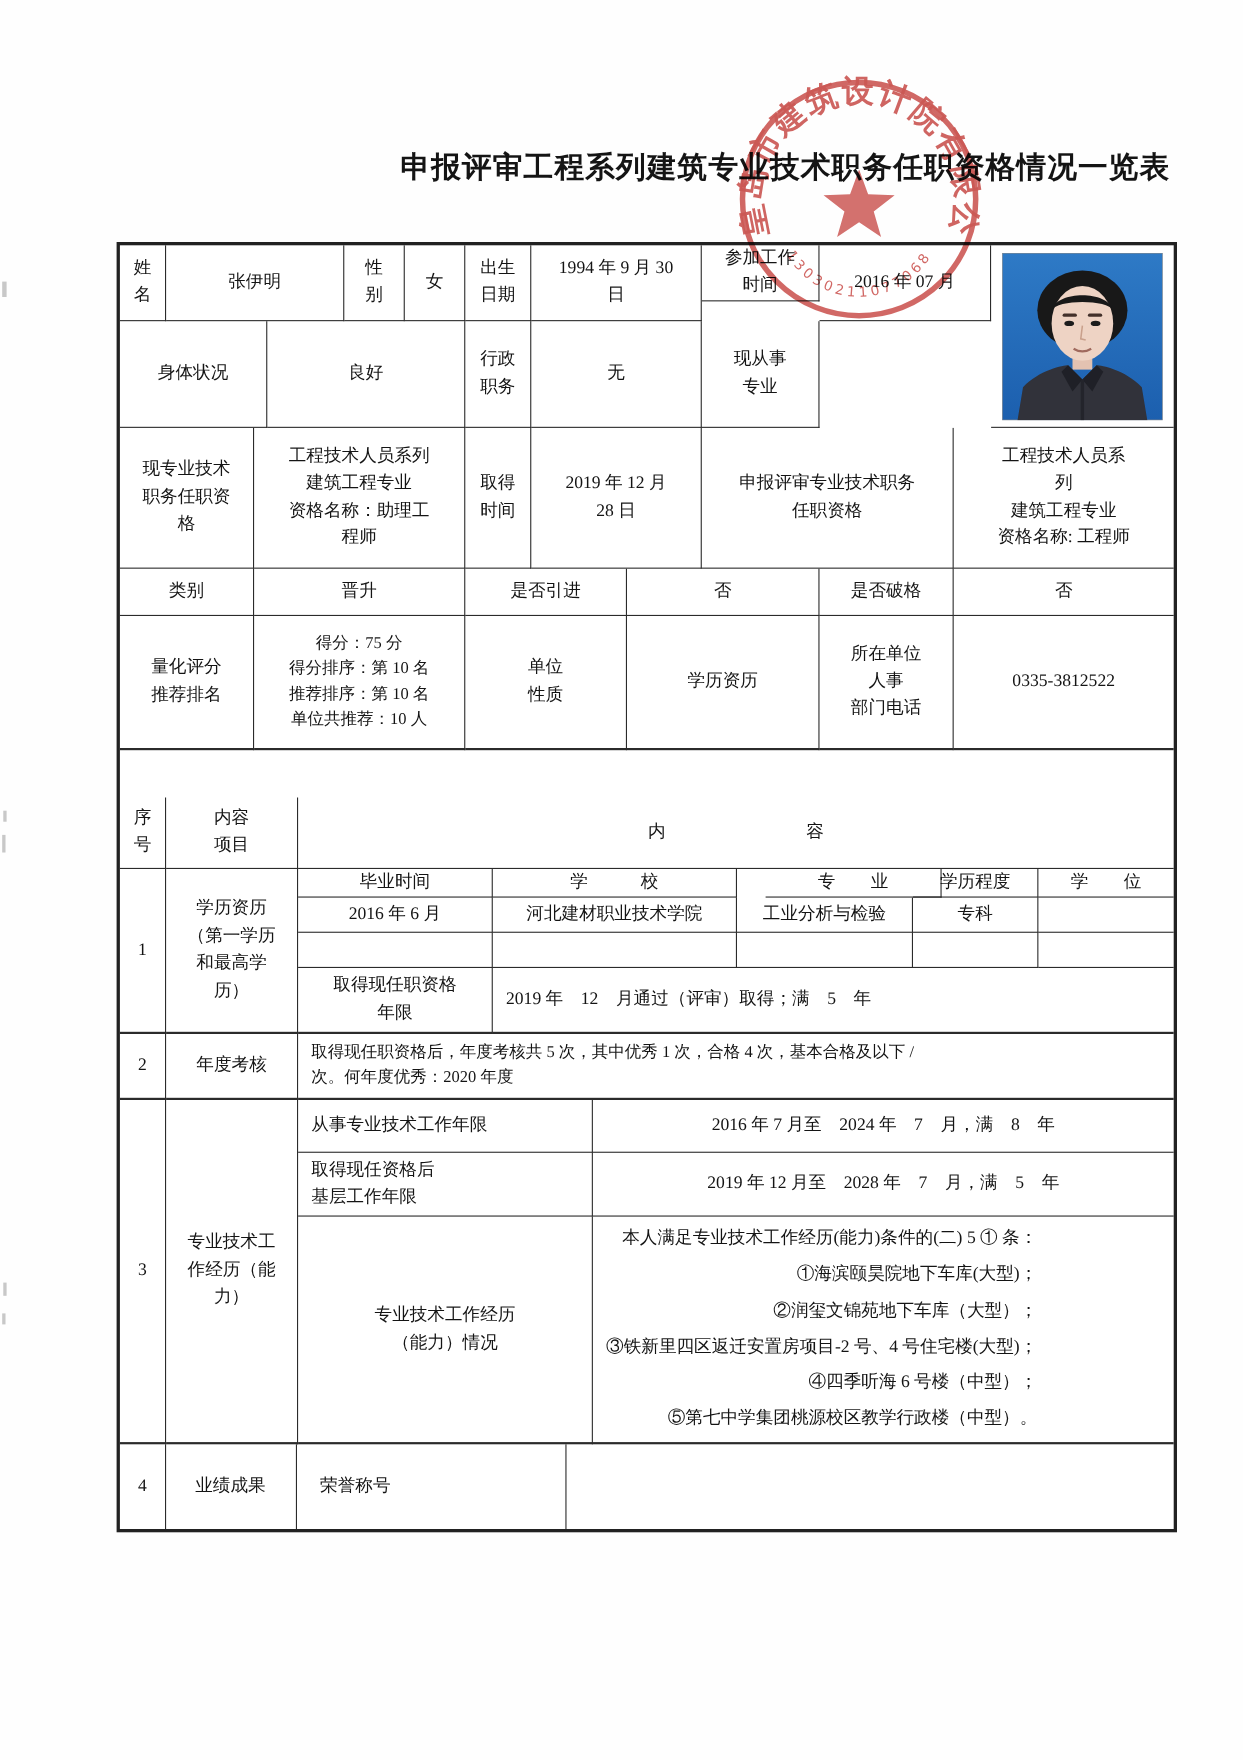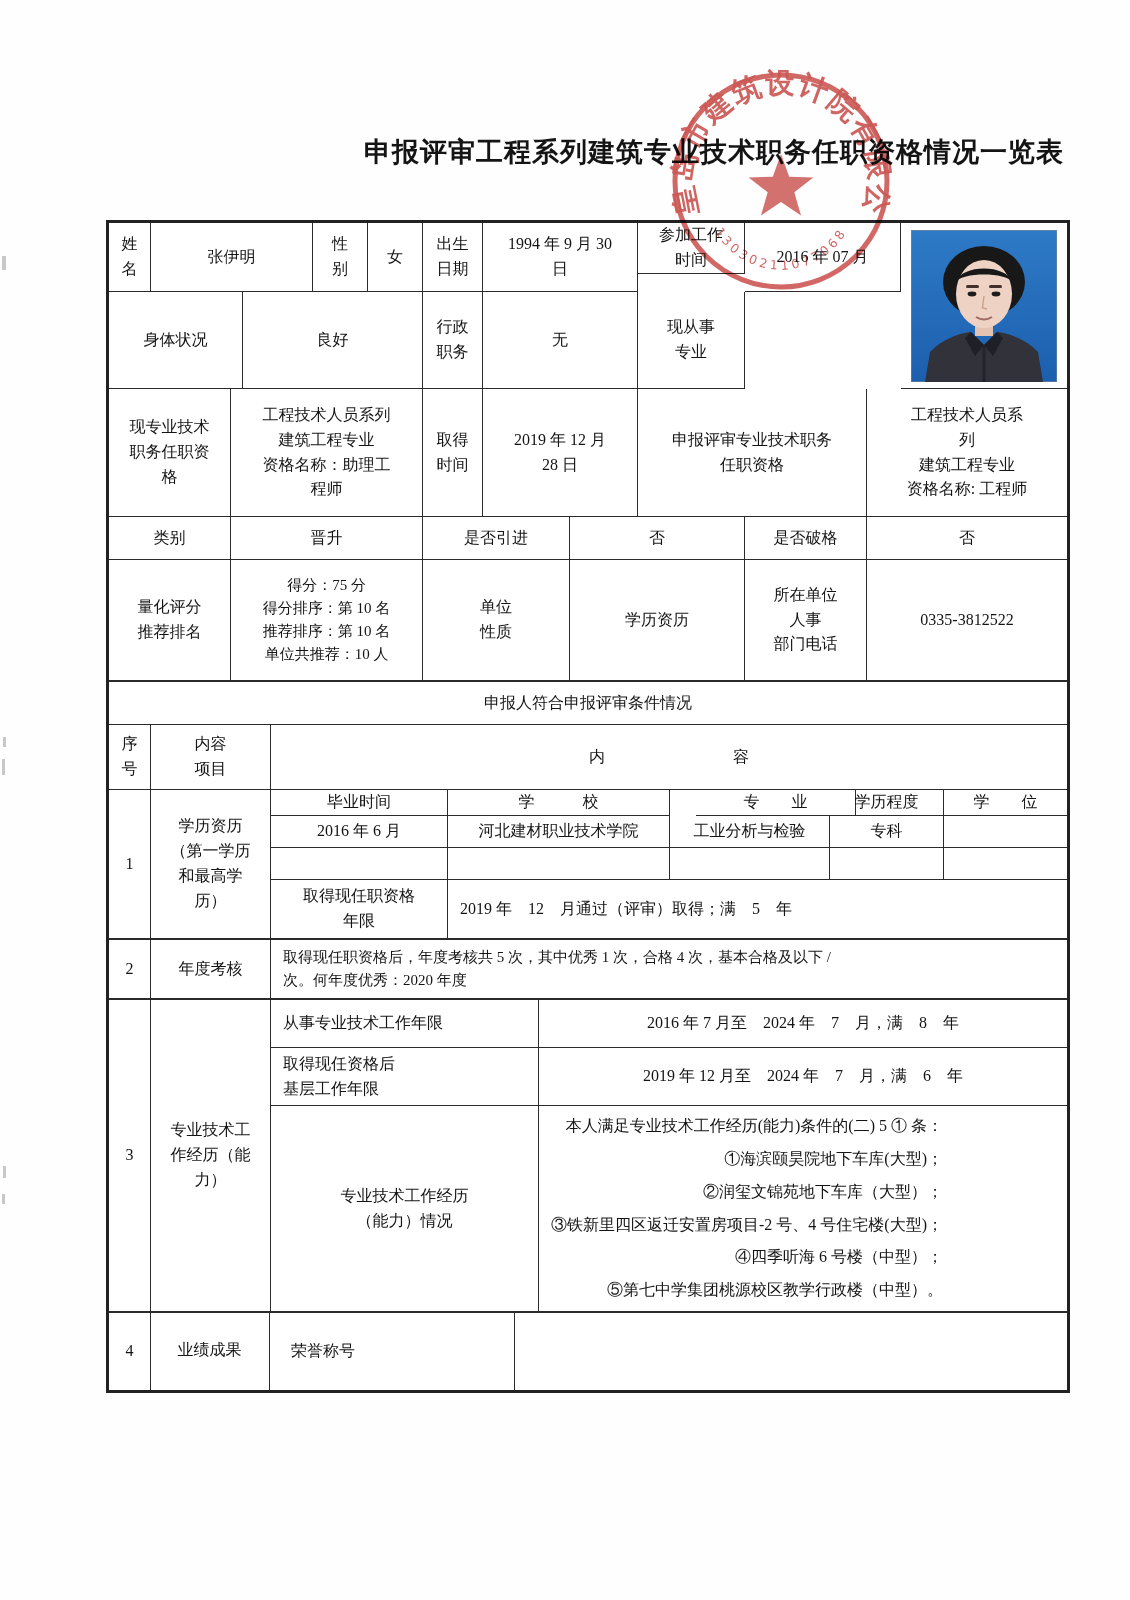--- a/index.html
+++ b/index.html
@@ -138,21 +138,20 @@
 推荐排序：第 10 名
 单位共推荐：10 人</div>
     <div class="c tb" style="left:314px;top:337px;width:147px;height:122px;">单位
 性质</div>
     <div class="c tb" style="left:461px;top:337px;width:175px;height:122px;">学历资历</div>
     <div class="c tb" style="left:636px;top:337px;width:122px;height:122px;">所在单位
 人事
 部门电话</div>
     <div class="c tb nr" style="left:758px;top:337px;width:200px;height:122px;">0335-3812522</div>
 
-    <div class="c nr" style="left:0;top:459px;width:958px;height:43px;">申报人符合申报评审条件情况</div>
 
     <div class="c" style="left:0;top:502px;width:42px;height:65px;">序
 号</div>
     <div class="c" style="left:42px;top:502px;width:120px;height:65px;">内容
 项目</div>
     <div class="c nr" style="left:162px;top:502px;width:796px;height:65px;">内　　　　　　　　容</div>
 
     <div class="c tb" style="left:0;top:567px;width:42px;height:150px;">1</div>
     <div class="c tb" style="left:42px;top:567px;width:120px;height:150px;">学历资历
 （第一学历
@@ -189,21 +188,21 @@
     <div class="c tb" style="left:0;top:777px;width:42px;height:313px;">3</div>
     <div class="c tb" style="left:42px;top:777px;width:120px;height:313px;">专业技术工
 作经历（能
 力）</div>
 
     <div class="c al" style="left:162px;top:777px;width:268px;height:48px;">从事专业技术工作年限</div>
     <div class="c nr" style="left:430px;top:777px;width:528px;height:48px;">2016 年 7 月至　2024 年　7　月，满　8　年</div>
 
     <div class="c al" style="left:162px;top:825px;width:268px;height:58px;">取得现任资格后
 基层工作年限</div>
-    <div class="c nr" style="left:430px;top:825px;width:528px;height:58px;">2019 年 12 月至　2024 年　7　月，满　6　年</div>
+    <div class="c nr" style="left:430px;top:825px;width:528px;height:58px;">2019 年 12 月至　2028 年　7　月，满　5　年</div>
 
     <div class="c tb" style="left:162px;top:883px;width:268px;height:207px;">专业技术工作经历
 （能力）情况</div>
     <div class="c tb nr al lh2" style="left:430px;top:883px;width:528px;height:207px;text-align:right;">本人满足专业技术工作经历(能力)条件的(二) 5 ① 条：
 ①海滨颐昊院地下车库(大型)；
 ②润玺文锦苑地下车库（大型）；
 ③铁新里四区返迁安置房项目-2 号、4 号住宅楼(大型)；
 ④四季听海 6 号楼（中型）；
 ⑤第七中学集团桃源校区教学行政楼（中型）。</div>
 

